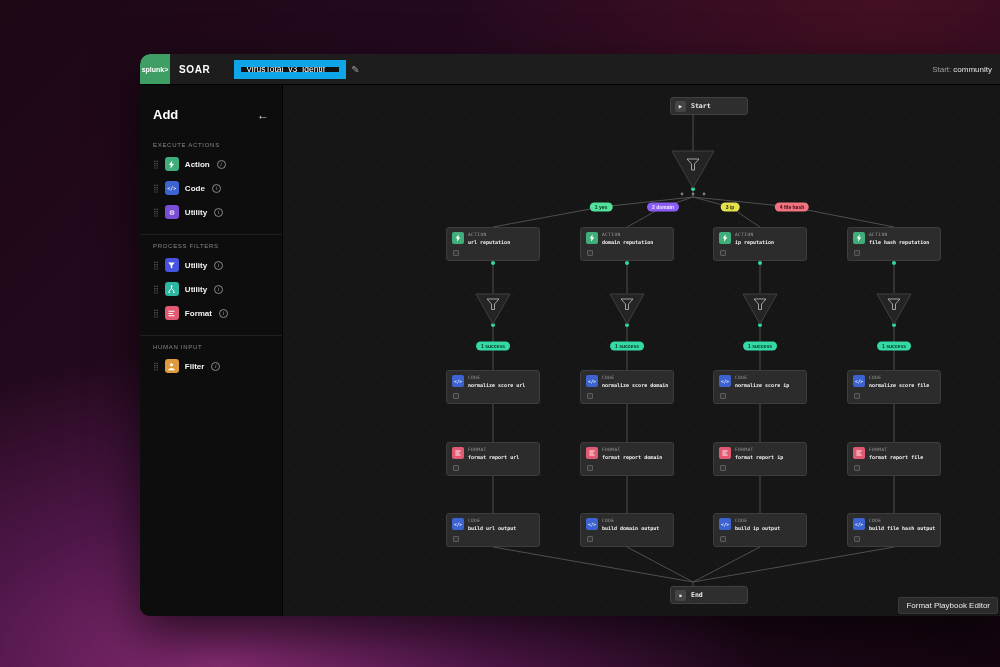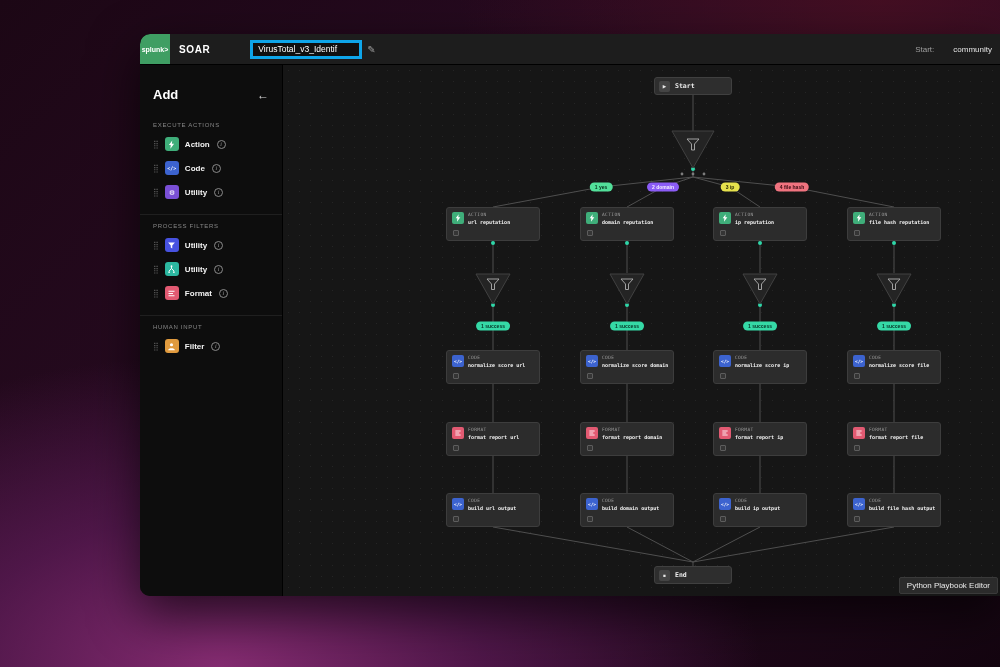--- a/index.html
+++ b/index.html
@@ -4,35 +4,35 @@
 <style>
   * { margin:0; padding:0; box-sizing:border-box; }
   html,body { width:1000px; height:667px; overflow:hidden; font-family:"Liberation Sans", sans-serif; }
   body {
     background:
       radial-gradient(ellipse 75% 65% at 22% 100%, rgba(148,49,126,.85) 0%, rgba(96,28,90,.7) 35%, rgba(0,0,0,0) 72%),
       radial-gradient(ellipse 70% 70% at 88% 0%, rgba(70,15,34,.9) 0%, rgba(0,0,0,0) 60%),
       linear-gradient(135deg, #1c0715 0%, #2c0c26 55%, #140510 100%);
   }
   .window {
-    position:absolute; left:140px; top:34px; width:860px; height:562px;
+    position:absolute; left:140px; top:54px; width:860px; height:562px;
     background:#151515; border-radius:10px 0 0 10px; overflow:hidden;
     box-shadow:0 18px 50px rgba(0,0,0,.65);
     display:flex; flex-direction:column;
   }
   
   .topbar { flex:0 0 30px; background:#1d1d1d; display:flex; align-items:center; border-bottom:1px solid #000; }
   .logo { width:30px; height:30px; background:#3f9e63; color:#fff; display:flex; align-items:center; justify-content:center;
           font-size:7px; font-weight:bold; border-radius:10px 0 0 0; flex:0 0 30px; }
   .soar { color:#fff; font-size:10px; font-weight:700; letter-spacing:.6px; margin-left:9px; }
-  .title-input { margin-left:40px; width:112px; height:19px; background:#101010; border:3px solid #0ea5e9; color:#fff;
+  .title-input { margin-left:24px; width:112px; height:19px; background:#101010; border:7px solid #0ea5e9; color:#fff;
                  font-size:8.5px; padding:0 5px; font-family:"Liberation Sans",sans-serif; }
   .pencil { color:#9a9a9a; font-size:10px; margin-left:5px; }
   .repo { margin-left:auto; margin-right:8px; font-size:8px; color:#9f9f9f; }
-  .repo b { color:#e3e3e3; font-weight:400; margin-left:19px; }
+  .repo b { color:#e3e3e3; font-weight:400; margin-left:2px; }
   
   .main { flex:1; display:flex; min-height:0; }
   .sidebar { flex:0 0 143px; background:#0d0d0d; border-right:1px solid #000; padding-top:20px; }
   .sidebar-head { display:flex; align-items:center; justify-content:space-between; padding:2px 13px 10px 13px; }
   .add-title { color:#fff; font-size:13px; font-weight:700; }
   .back { color:#d8d8d8; font-size:12px; cursor:pointer; }
   .section { margin-top:4px; }
   .section + .section { border-top:1px solid #1f1f1f; margin-top:10px; padding-top:2px; }
   .section-heading { color:#878787; font-size:6px; letter-spacing:.7px; padding:6px 13px 4px 13px; }
   .side-item { display:flex; align-items:center; height:24px; padding:0 13px; gap:6px; cursor:grab; }
@@ -40,21 +40,21 @@
   .sicon { width:14px; height:14px; border-radius:3px; display:flex; align-items:center; justify-content:center;
            color:#fff; flex:0 0 14px; font-size:5px; font-weight:700; font-family:"DejaVu Sans Mono",monospace; }
   .slabel { color:#f2f2f2; font-size:8px; font-weight:700; }
   .info { width:9px; height:9px; border:1px solid #8a8a8a; border-radius:50%; color:#9a9a9a; font-size:5.5px;
           display:flex; align-items:center; justify-content:center; margin-left:1px; font-family:"DejaVu Serif",serif; font-style:italic; }
   
   .canvas { position:relative; flex:1; background-color:#161616;
             background-image:radial-gradient(#252525 0.8px, transparent 0.9px); background-size:11px 11px; }
   .edges { position:absolute; left:0; top:0; pointer-events:none; }
   .pill-node { position:absolute; width:78px; height:18px; background:#2e2e2e; border:1px solid #404040; border-radius:3px;
-               display:flex; align-items:center; gap:5px; padding:0 4px; cursor:pointer; }
+               display:flex; align-items:center; gap:5px; padding:0 4px; cursor:pointer;margin-left:16px; }
   .pn-icon { width:11px; height:11px; border-radius:2px; background:#454545; color:#e8e8e8; font-size:4.5px;
              display:flex; align-items:center; justify-content:center; }
   .pn-label { color:#ececec; font-size:6.5px; font-weight:700; font-family:"DejaVu Sans Mono",monospace; }
   .node { position:absolute; width:94px; height:34px; background:#2c2c2c; border:1px solid #3d3d3d; border-radius:3px;
           padding:4px 5px; cursor:pointer; }
   .node-row { display:flex; gap:4px; align-items:flex-start; }
   .nicon { width:12px; height:12px; border-radius:2px; flex:0 0 12px; display:flex; align-items:center; justify-content:center;
            color:#fff; font-size:4.5px; font-weight:700; font-family:"DejaVu Sans Mono",monospace; }
   .ntype { font-family:"DejaVu Sans Mono",monospace; font-size:4.5px; color:#9d9d9d; letter-spacing:.4px; }
   .nname { font-family:"DejaVu Sans Mono",monospace; font-size:5px; color:#f4f4f4; font-weight:700; margin-top:1.5px; white-space:nowrap; }
@@ -445,16 +445,16 @@
             </div>
         </div>
         <span class="napp"></span>
       </div>
 
       <div class="pill-node" style="left:371px; top:501px;">
         <span class="pn-icon">■</span>
         <span class="pn-label">End</span>
       </div>
 
-      <div class="editor-badge">Python Playbook Editor</div>
+      <div class="editor-badge">Format Playbook Editor</div>
     </div>
   </div>
 </div>
 
 </body></html>

